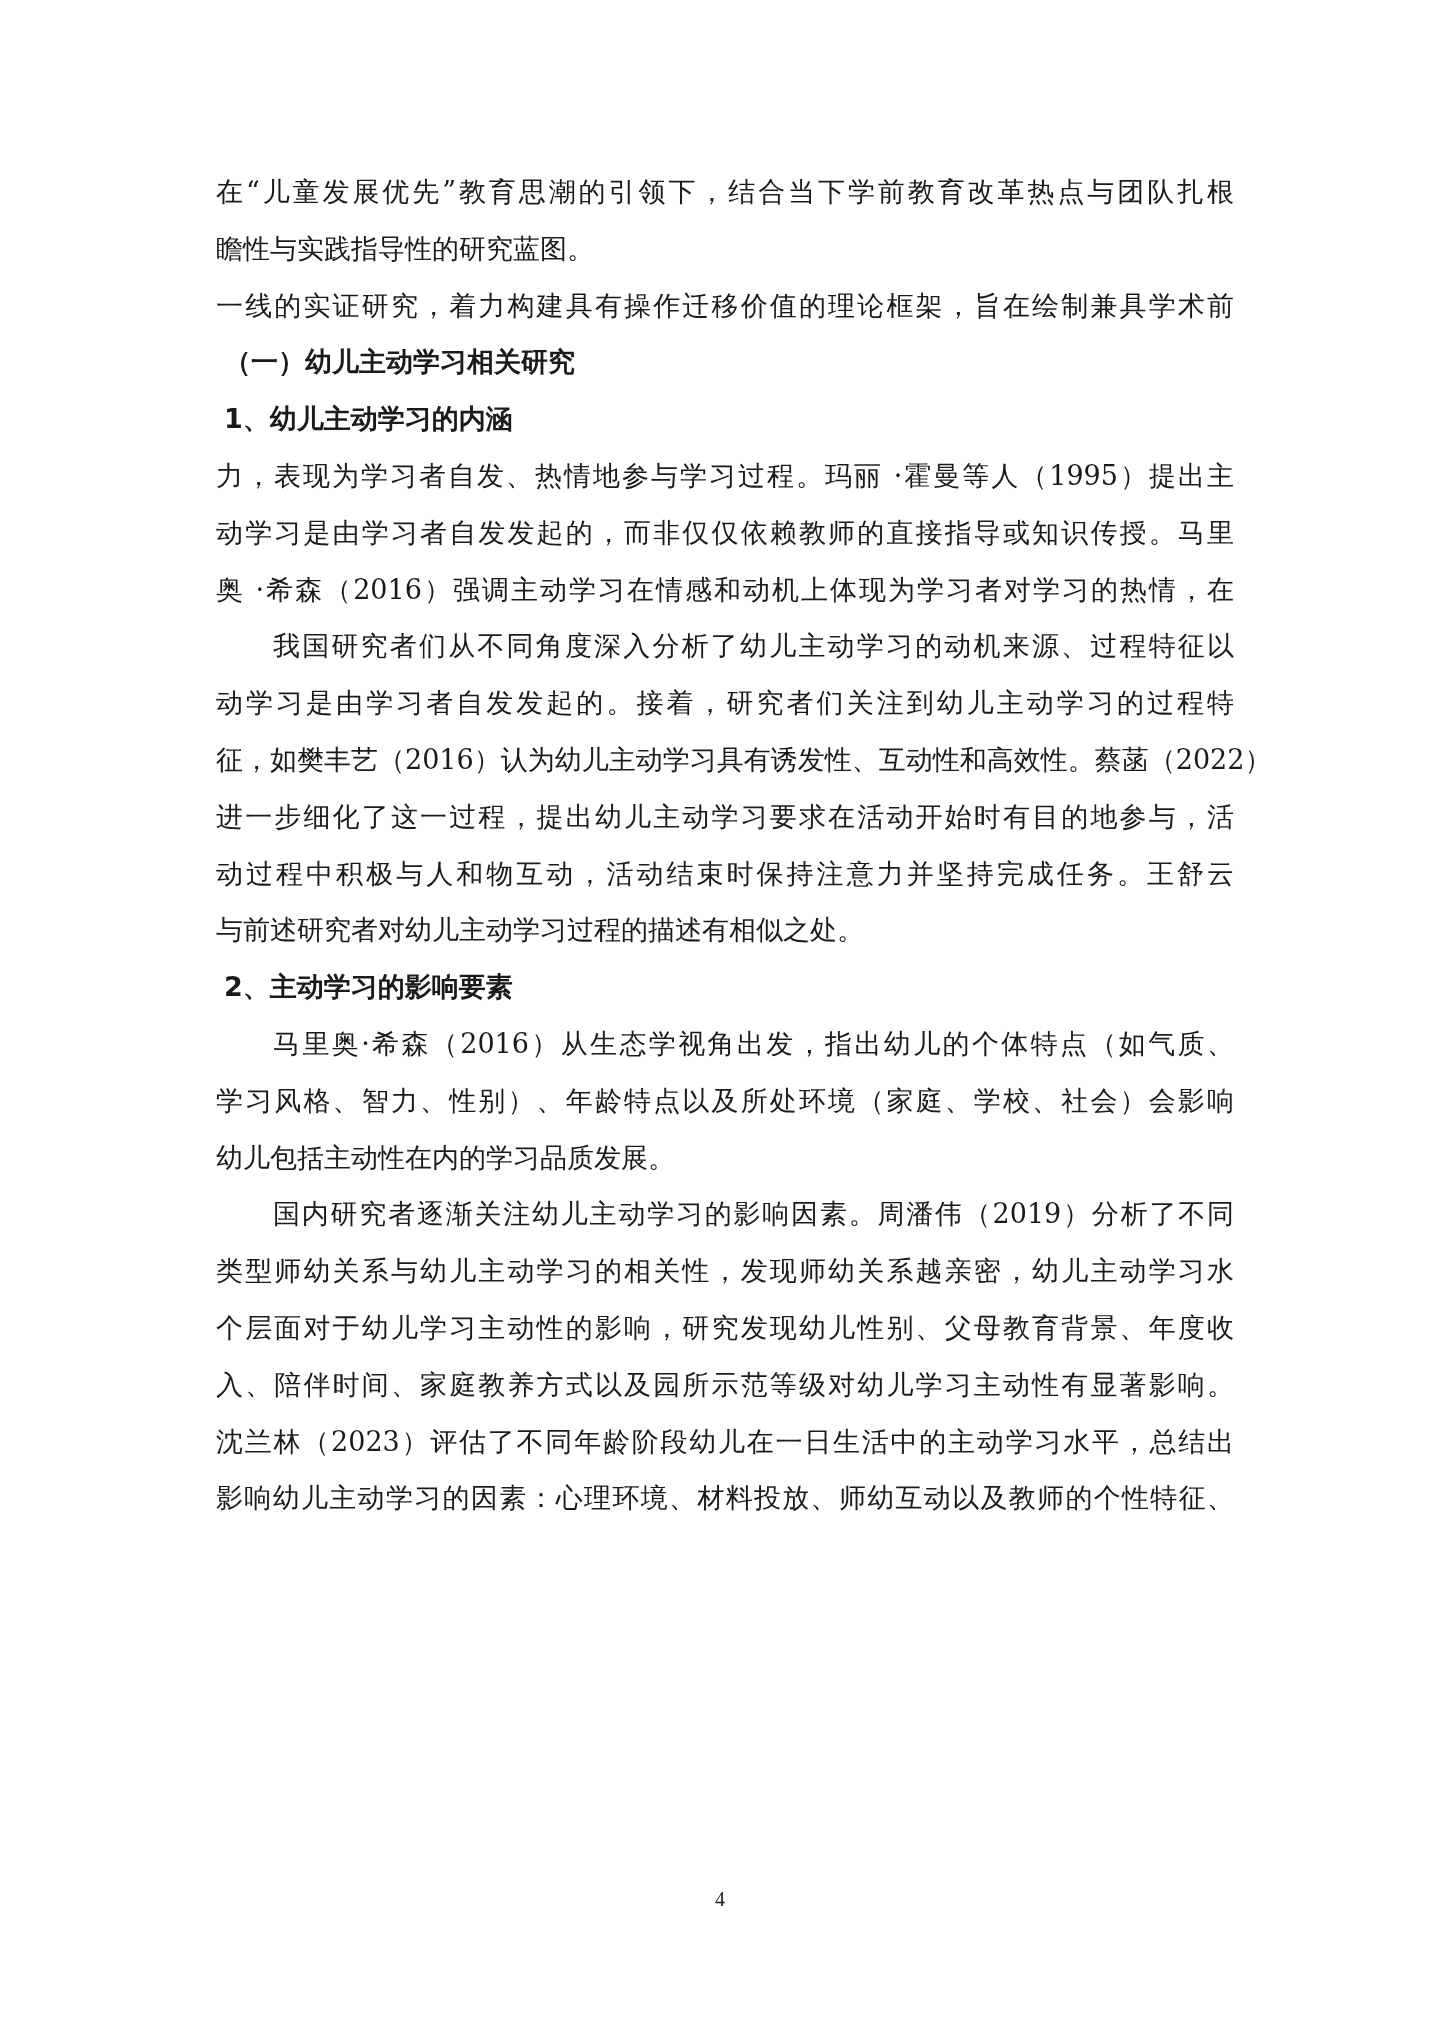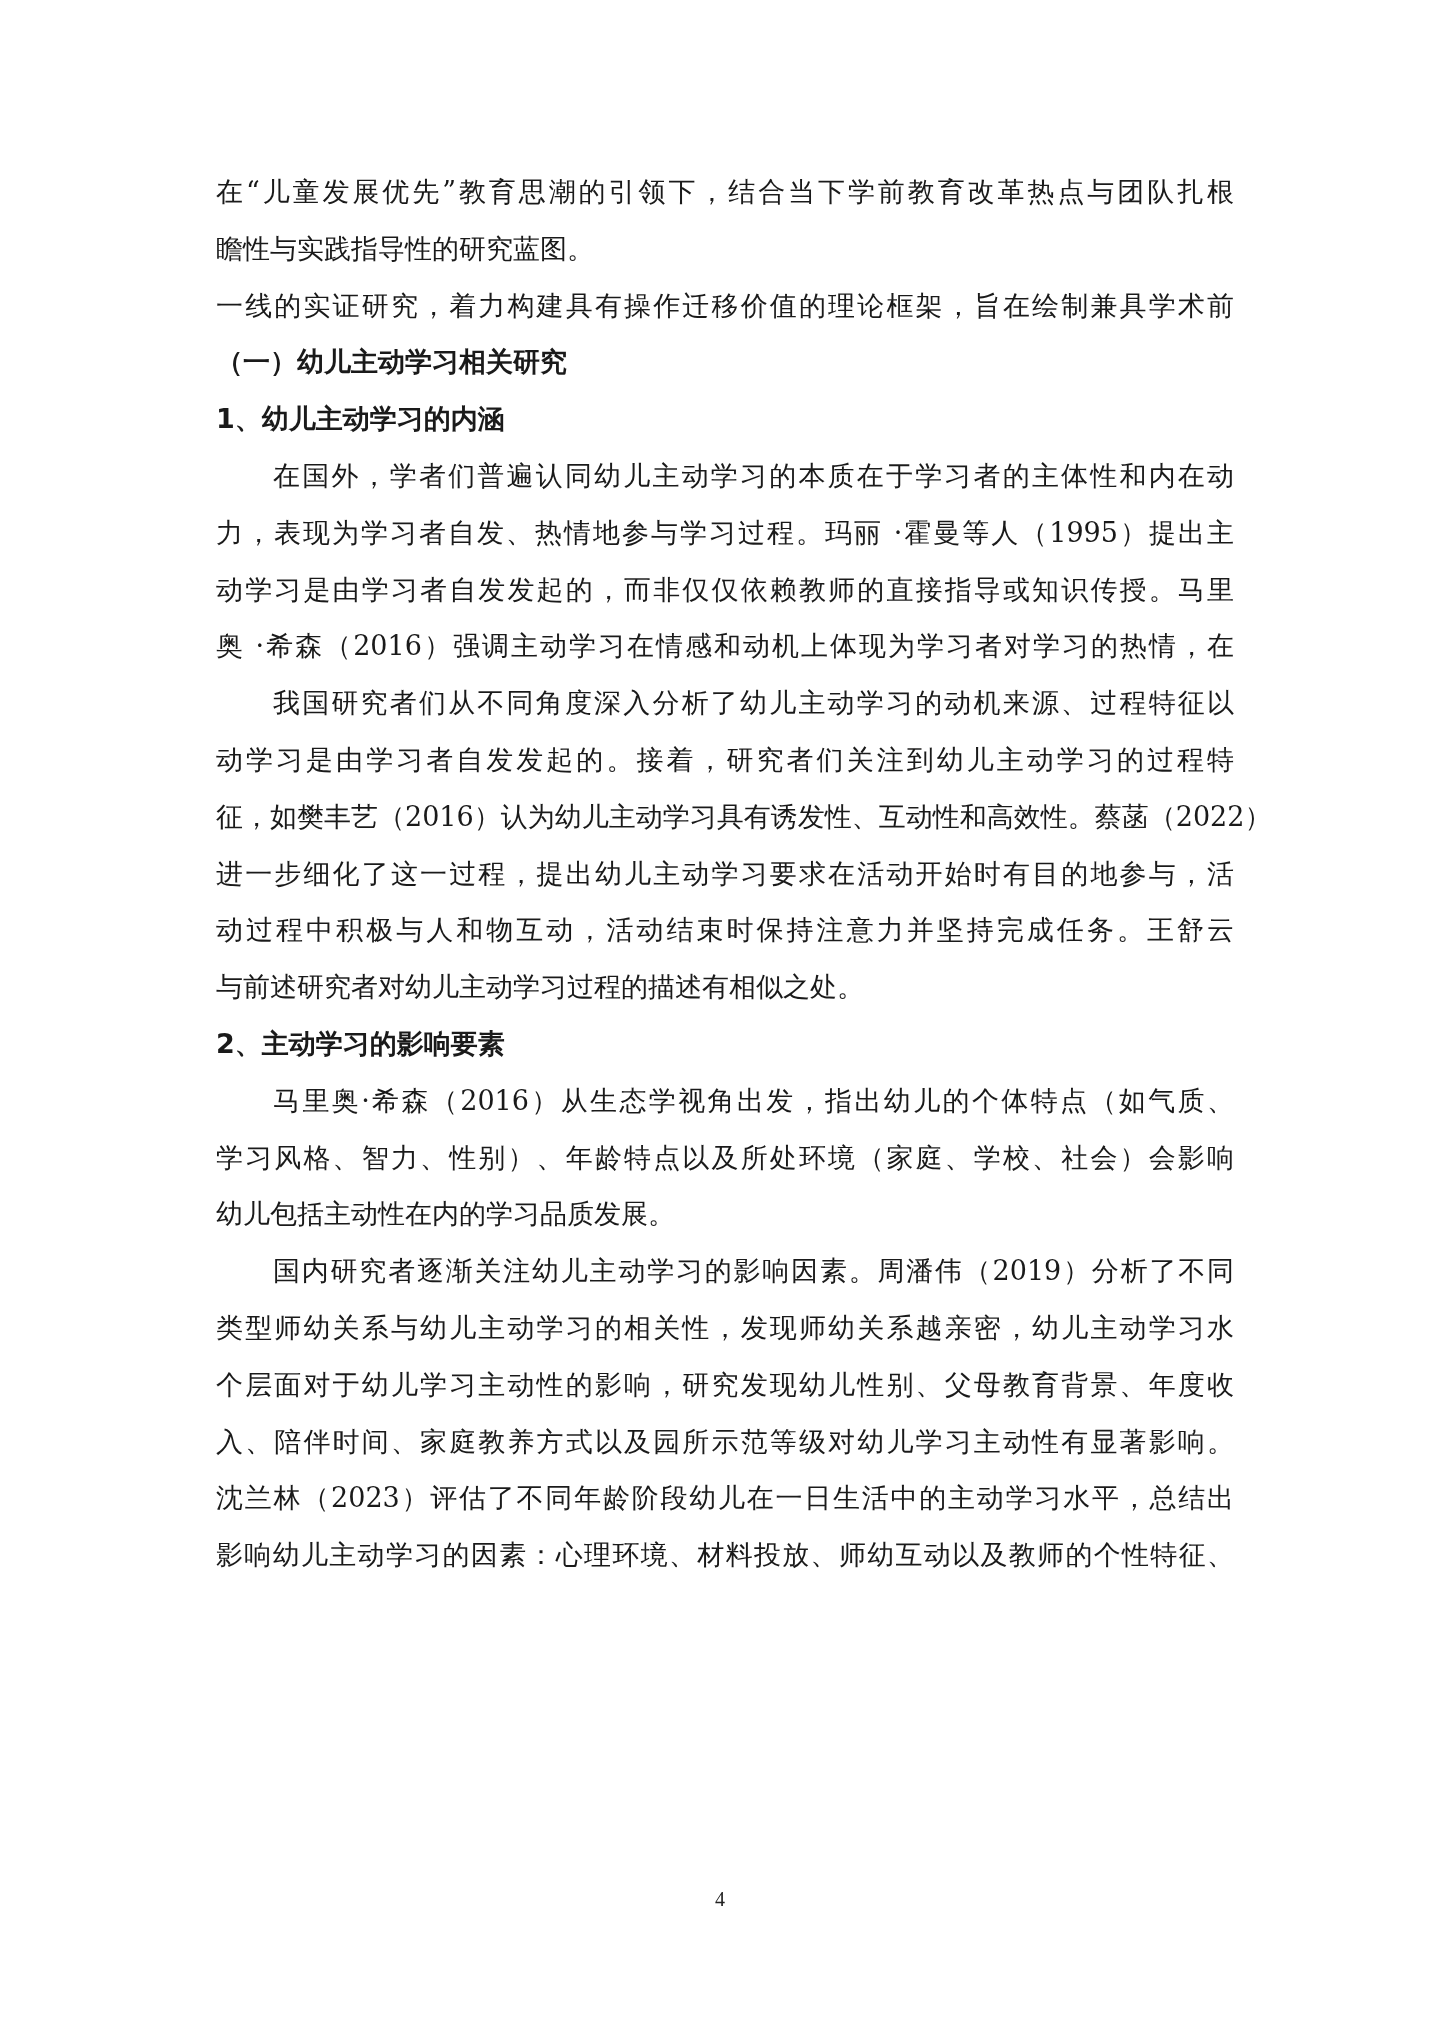--- a/index.html
+++ b/index.html
@@ -42,20 +42,21 @@
       text-align-last: left;
     }
     .line.indent {
       padding-left: 57px;
     }
     .line.heading {
       font-family: "DejaVu Sans", "Liberation Sans", sans-serif;
       font-weight: bold;
       text-align-last: left;
       font-size: 27px;
+      margin-left: 8px;
     }
     .page-number {
       position: absolute;
       left: 0;
       width: 1440px;
       top: 1888px;
       text-align: center;
       font-family: "Liberation Serif", serif;
       font-size: 20px;
       color: #222;
@@ -68,21 +69,20 @@
   <div class="body-text">
 
     <div class="line">在“儿童发展优先”教育思潮的引领下，结合当下学前教育改革热点与团队扎根</div>
     <div class="line last">瞻性与实践指导性的研究蓝图。</div>
     <div class="line">一线的实证研究，着力构建具有操作迁移价值的理论框架，旨在绘制兼具学术前</div>
 
     <div class="line heading">（一）幼儿主动学习相关研究</div>
 
     <div class="line heading">1、幼儿主动学习的内涵</div>
 
-    <div class="line indent">在国外，学者们普遍认同幼儿主动学习的本质在于学习者的主体性和内在动</div>
     <div class="line">力，表现为学习者自发、热情地参与学习过程。玛丽 ·霍曼等人（1995）提出主</div>
     <div class="line">动学习是由学习者自发发起的，而非仅仅依赖教师的直接指导或知识传授。马里</div>
     <div class="line">奥 ·希森（2016）强调主动学习在情感和动机上体现为学习者对学习的热情，在</div>
 
     <div class="line indent">我国研究者们从不同角度深入分析了幼儿主动学习的动机来源、过程特征以</div>
     <div class="line">动学习是由学习者自发发起的。接着，研究者们关注到幼儿主动学习的过程特</div>
     <div class="line">征，如樊丰艺（2016）认为幼儿主动学习具有诱发性、互动性和高效性。蔡菡（2022）</div>
     <div class="line">进一步细化了这一过程，提出幼儿主动学习要求在活动开始时有目的地参与，活</div>
     <div class="line">动过程中积极与人和物互动，活动结束时保持注意力并坚持完成任务。王舒云</div>
     <div class="line last">与前述研究者对幼儿主动学习过程的描述有相似之处。</div>

